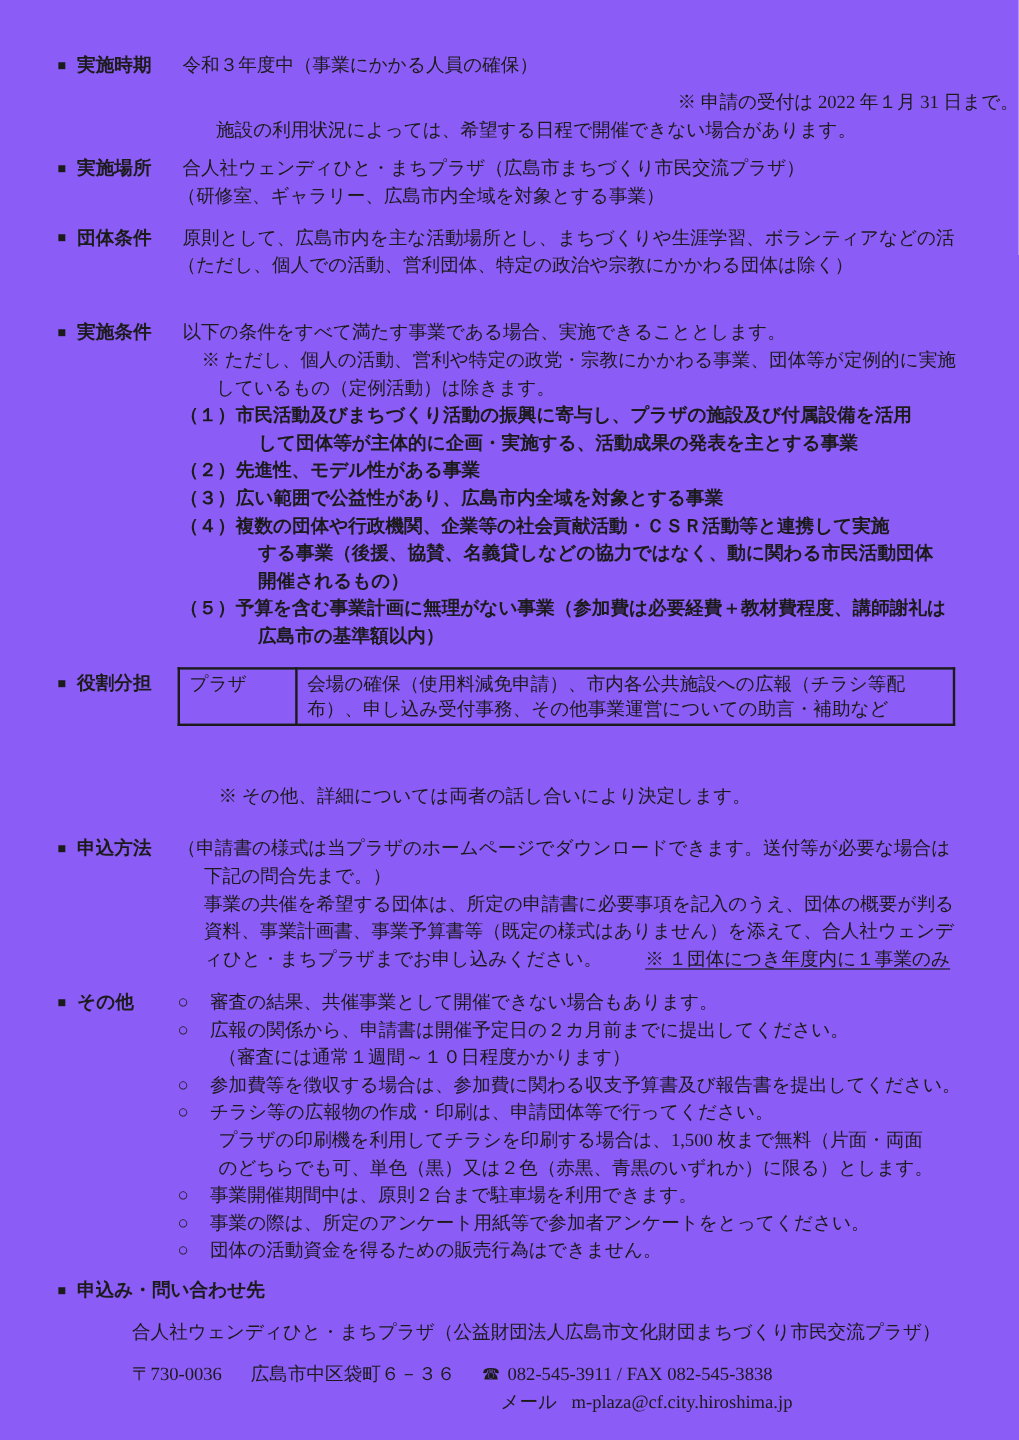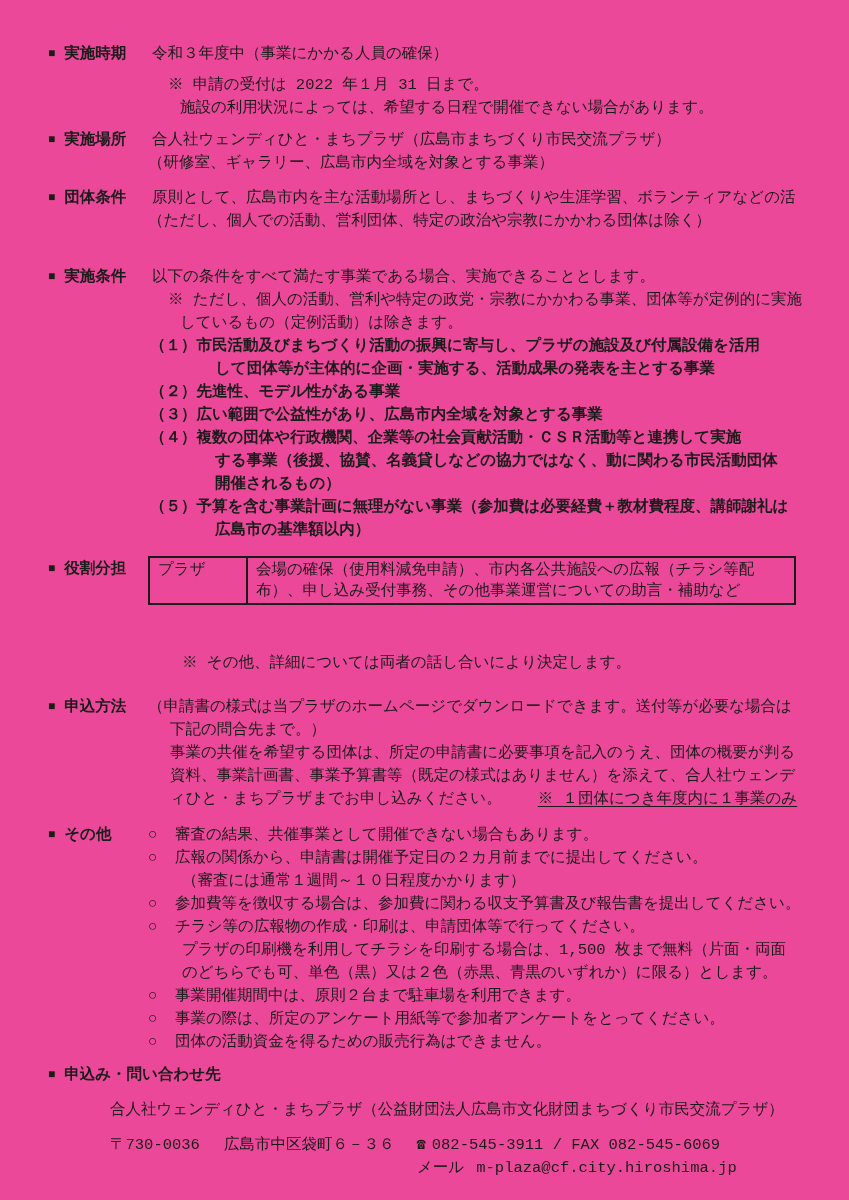--- a/index.html
+++ b/index.html
@@ -1,18 +1,18 @@
 <!DOCTYPE html>
 <html lang="ja"><head>
 <meta charset="utf-8">
 <style>
   html,body{margin:0;padding:0;background:#ffffff;}
   .page{
-    position:relative;width:849px;height:1200px;background:#ec4899;
-    font-family:Liberation Mono, monospace;
+    position:relative;width:849px;height:1200px;background:#8b5cf6;
+    font-family:Liberation Serif, serif;
     font-size:15.5px;color:#1b1b1b;overflow:hidden;
   }
   .sec{position:absolute;left:0;width:849px;}
   .sec-head{position:absolute;left:48px;top:0;font-weight:700;white-space:nowrap;line-height:23px;}
   .sec-head .marker{font-size:12px;margin-right:9px;vertical-align:1px;}
   .ln{line-height:23px;height:23px;white-space:nowrap;}
   .bold{font-weight:700;}
   
   .i-content{margin-left:152px;}
   .i-paren{margin-left:148px;}
@@ -28,21 +28,21 @@
   .b-circle{width:27px;flex:0 0 27px;}
   .u-note{text-decoration:underline;text-underline-offset:3px;margin-left:36px;}
   
   .roles-table{position:absolute;left:148px;top:4px;border-collapse:collapse;}
   .roles-table td{border:2px solid #1b1b1b;vertical-align:top;padding:2px 8px 1px 8px;}
   .roles-table td.col-head{width:80px;}
   .roles-table td.col-body{width:530px;}
   .cell-ln{line-height:21px;height:21px;white-space:nowrap;}
   .head-ln{line-height:21px;white-space:nowrap;}
   .roles-note{position:absolute;left:182px;top:100px;line-height:23px;white-space:nowrap;}
-  .gap8{margin-top:8px;}
+  .gap8{margin-top:8px;text-align:right;}
   .zip{margin-right:24px;}
   .addr{margin-right:22px;}
   .phone-icon{margin-right:6px;}
   .mail-label{margin-right:12px;}
 </style>
 </head>
 <body>
 
 <div class="page">
 
@@ -159,20 +159,20 @@
     </div>
   </div>
 
   <div class="sec" style="top:1064px">
     <div class="sec-head">
       <span class="marker">■</span><span>申込み・問い合わせ先</span>
     </div>
     <div class="ln" style="visibility:hidden">.</div>
     <div class="ln i-contact">合人社ウェンディひと・まちプラザ（公益財団法人広島市文化財団まちづくり市民交流プラザ）</div>
     <div class="ln i-contact">
-      <span class="zip">〒730-0036</span><span class="addr">広島市中区袋町６－３６</span><span class="phone-icon">☎</span><span>082-545-3911 / FAX 082-545-6069</span>
+      <span class="zip">〒730-0036</span><span class="addr">広島市中区袋町６－３６</span><span class="phone-icon">☎</span><span>082-545-3911 / FAX 082-545-3838</span>
     </div>
     <div class="ln i-mail">
       <span class="mail-label">メール</span><span>m-plaza@cf.city.hiroshima.jp</span>
     </div>
   </div>
 
 </div>
 
 </body></html>

